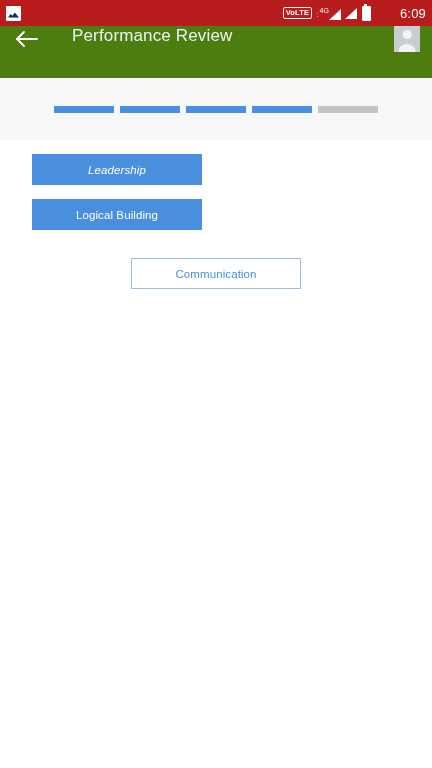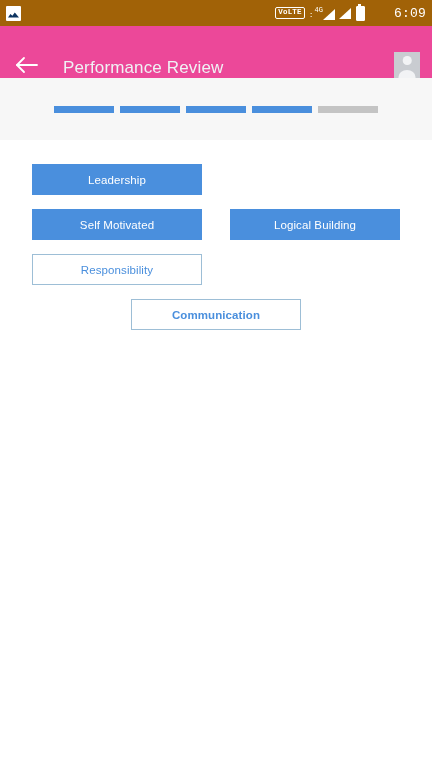--- a/index.html
+++ b/index.html
@@ -11,27 +11,26 @@
     height: 768px;
     background: #ffffff;
     font-family: "Liberation Sans", sans-serif;
     overflow: hidden;
     position: relative;
   }
 
   
   .status-bar {
     height: 26px;
-    background: #a16207;
+    background: #b91c1c;
     display: flex;
     align-items: center;
     justify-content: space-between;
     padding: 0 6px 0 6px;
     box-sizing: border-box;
-    font-family: Liberation Mono, monospace;
   }
   .status-left {
     display: flex;
     align-items: center;
   }
   .gallery-icon {
     width: 15px;
     height: 15px;
     background: #ffffff;
     border-radius: 1px;
@@ -112,25 +111,26 @@
     color: #ffffff;
     font-size: 13px;
     line-height: 1;
     letter-spacing: 0.2px;
     margin-left: 24px;
   }
 
   
   .app-bar {
     height: 52px;
-    background: #ec4899;
-    display: flex;
-    align-items: flex-end;
+    background: #4d7c0f;
+    display: flex;
+    align-items: flex-start;
     padding: 0 12px 0 14px;
     box-sizing: border-box;
+    gap: 9px;
   }
   .back-arrow {
     width: 26px;
     height: 26px;
     display: flex;
     align-items: center;
     justify-content: center;
     flex: 0 0 auto;
     cursor: pointer;
   }
@@ -196,25 +196,25 @@
     padding: 0;
   }
   .btn-row {
     display: flex;
     justify-content: space-between;
     padding: 0 32px;
     box-sizing: border-box;
     margin-top: 14px;
   }
   .btn-row.first {
-    margin-top: 24px;
+    margin-top: 14px;
+    font-style: italic;
   }
   .btn-row.center {
     justify-content: center;
-    font-weight: bold;
   }
   .opt-btn {
     width: 170px;
     height: 31px;
     display: flex;
     align-items: center;
     justify-content: center;
     font-size: 11.5px;
     box-sizing: border-box;
     cursor: pointer;
@@ -273,25 +273,23 @@
   <span class="step-bar inactive"></span>
 </div>
 
 <div class="content">
 
   <div class="btn-row first">
     <div class="opt-btn selected">Leadership</div>
   </div>
 
   <div class="btn-row">
-    <div class="opt-btn selected">Self Motivated</div>
     <div class="opt-btn selected">Logical Building</div>
   </div>
 
   <div class="btn-row">
-    <div class="opt-btn unselected">Responsibility</div>
   </div>
 
   <div class="btn-row center">
     <div class="opt-btn unselected">Communication</div>
   </div>
 
 </div>
 
 </body></html>

